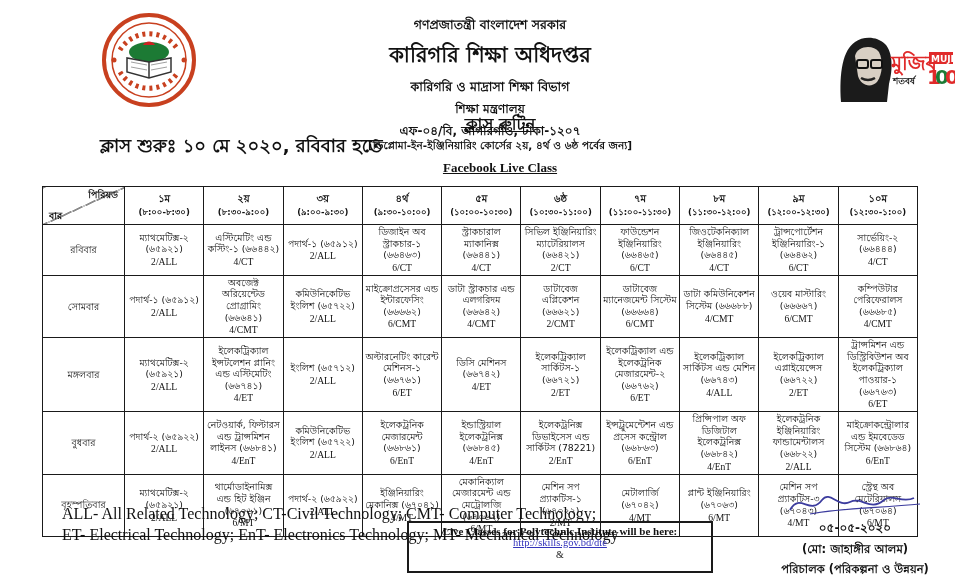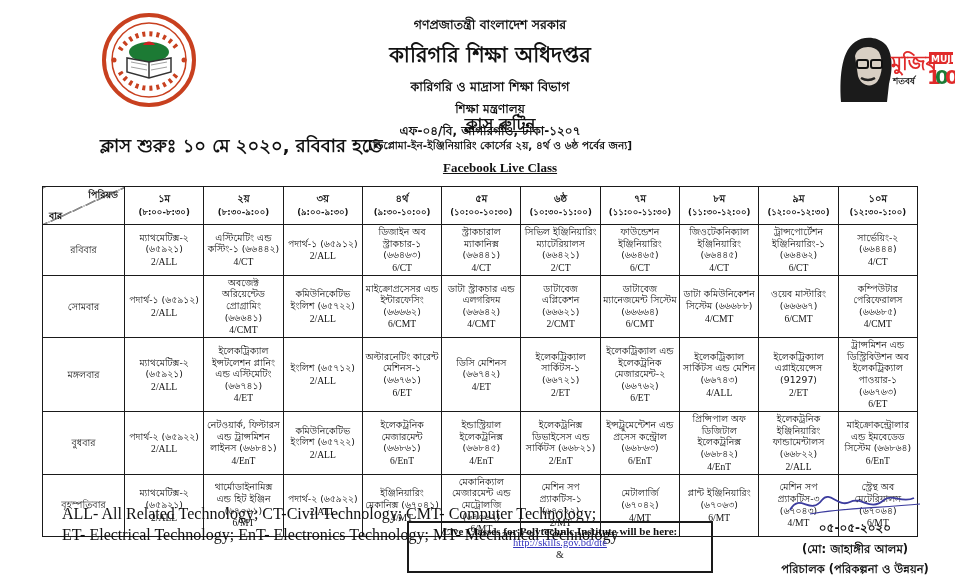--- a/index.html
+++ b/index.html
@@ -299,21 +299,21 @@
           </td>
           <td>
             <div class="subj">ইলেকট্রিক্যাল এন্ড ইলেকট্রনিক মেজারমেন্ট-২ (৬৬৭৬২)</div>
             <div class="grp">6/ET</div>
           </td>
           <td>
             <div class="subj">ইলেকট্রিক্যাল সার্কিটস এন্ড মেশিন (৬৬৭৪৩)</div>
             <div class="grp">4/ALL</div>
           </td>
           <td>
-            <div class="subj">ইলেকট্রিক্যাল এপ্লাইয়েন্সেস (91297)</div>
+            <div class="subj">ইলেকট্রিক্যাল এপ্লাইয়েন্সেস (৬৬৭২২)</div>
             <div class="grp">2/ET</div>
           </td>
           <td>
             <div class="subj">ট্রান্সমিশন এন্ড ডিস্ট্রিবিউশন অব ইলেকট্রিক্যাল পাওয়ার-১ (৬৬৭৬৩)</div>
             <div class="grp">6/ET</div>
           </td>
         </tr>
         <tr>
           <td class="day-cell">বুধবার</td>
           <td>
@@ -330,21 +330,21 @@
           </td>
           <td>
             <div class="subj">ইলেকট্রনিক মেজারমেন্ট (৬৬৮৬১)</div>
             <div class="grp">6/EnT</div>
           </td>
           <td>
             <div class="subj">ইন্ডাস্ট্রিয়াল ইলেকট্রনিক্স (৬৬৮৪৫)</div>
             <div class="grp">4/EnT</div>
           </td>
           <td>
-            <div class="subj">ইলেকট্রনিক্স ডিভাইসেস এন্ড সার্কিটস (৬৬৮২১)</div>
+            <div class="subj">ইলেকট্রনিক্স ডিভাইসেস এন্ড সার্কিটস (78221)</div>
             <div class="grp">2/EnT</div>
           </td>
           <td>
             <div class="subj">ইন্সট্রুমেন্টেশন এন্ড প্রসেস কন্ট্রোল (৬৬৮৬৩)</div>
             <div class="grp">6/EnT</div>
           </td>
           <td>
             <div class="subj">প্রিন্সিপাল অফ ডিজিটাল ইলেকট্রনিক্স (৬৬৮৪২)</div>
             <div class="grp">4/EnT</div>
           </td>

